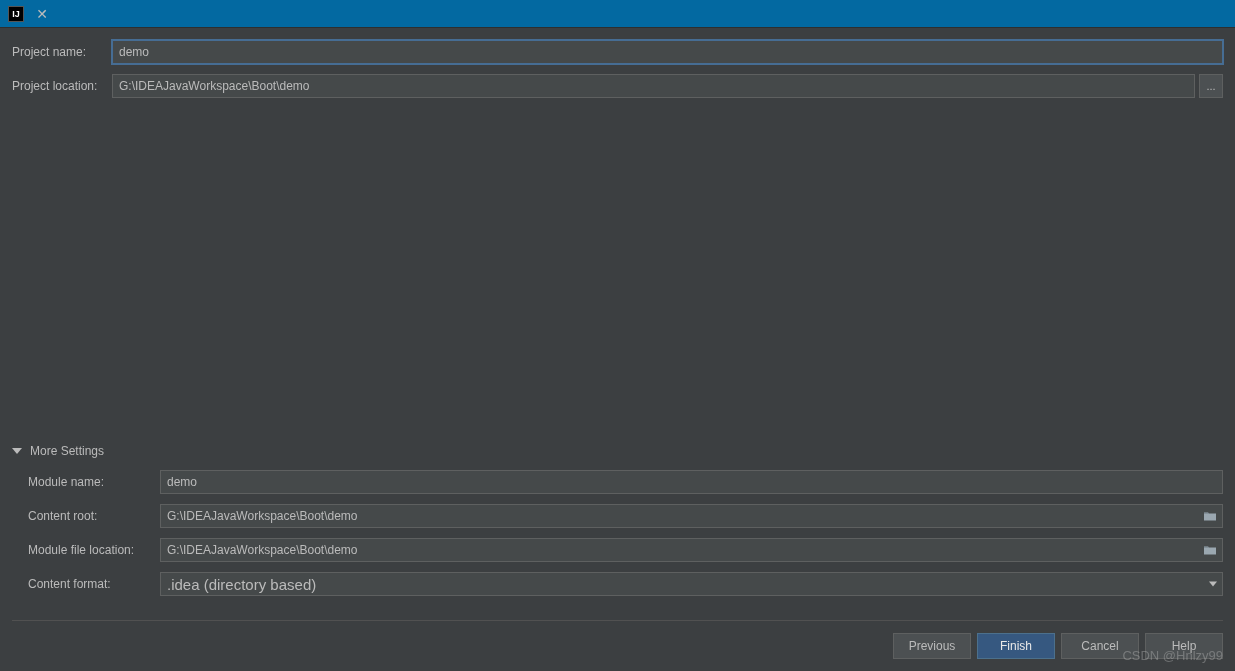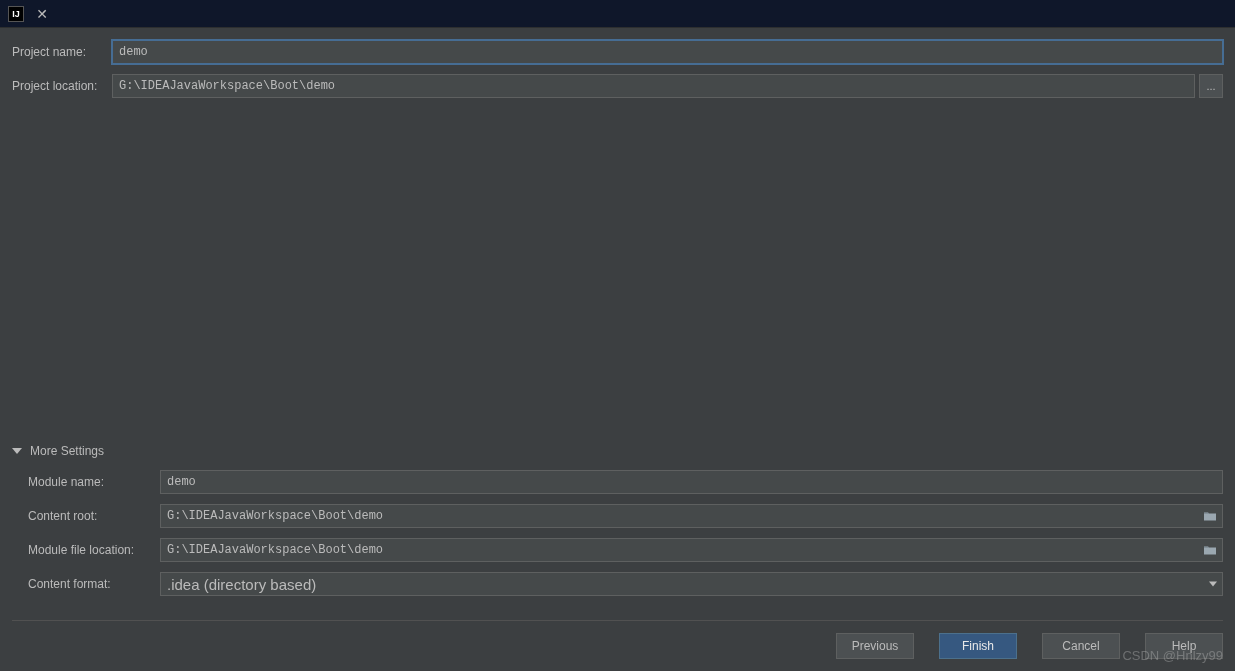--- a/index.html
+++ b/index.html
@@ -15,21 +15,21 @@
       color: #bbbbbb;
       font-size: 12px;
       overflow: hidden;
       position: relative;
     }
     .titlebar {
       height: 28px;
       display: flex;
       align-items: center;
       padding: 0 8px;
-      background: #0f172a;
+      background: #0369a1;
       border-bottom: 1px solid #2d2f30;
     }
     .app-icon {
       width: 16px;
       height: 16px;
       background: #000;
       border: 1px solid #555;
       display: flex;
       align-items: center;
       justify-content: center;
@@ -66,21 +66,20 @@
     }
     input.text-input {
       flex: 1;
       height: 24px;
       background: #45494a;
       border: 1px solid #5e6060;
       color: #bbbbbb;
       padding: 0 6px;
       font-size: 12px;
       outline: none;
-      font-family: Liberation Mono, monospace;
     }
     input.text-input.focused {
       border: 1px solid #466d94;
       box-shadow: 0 0 0 1px #466d94;
     }
     .browse-btn {
       width: 24px;
       height: 24px;
       background: #4c5052;
       border: 1px solid #5e6060;
@@ -161,21 +160,21 @@
       transform: translateY(-50%);
       width: 0;
       height: 0;
       border-left: 4px solid transparent;
       border-right: 4px solid transparent;
       border-top: 5px solid #bbbbbb;
     }
     .footer {
       display: flex;
       justify-content: flex-end;
-      gap: 25px;
+      gap: 6px;
       padding-top: 12px;
       border-top: 1px solid #515151;
       margin-top: 14px;
     }
     .btn {
       min-width: 78px;
       height: 26px;
       background: #4c5052;
       border: 1px solid #5e6060;
       color: #bbbbbb;

